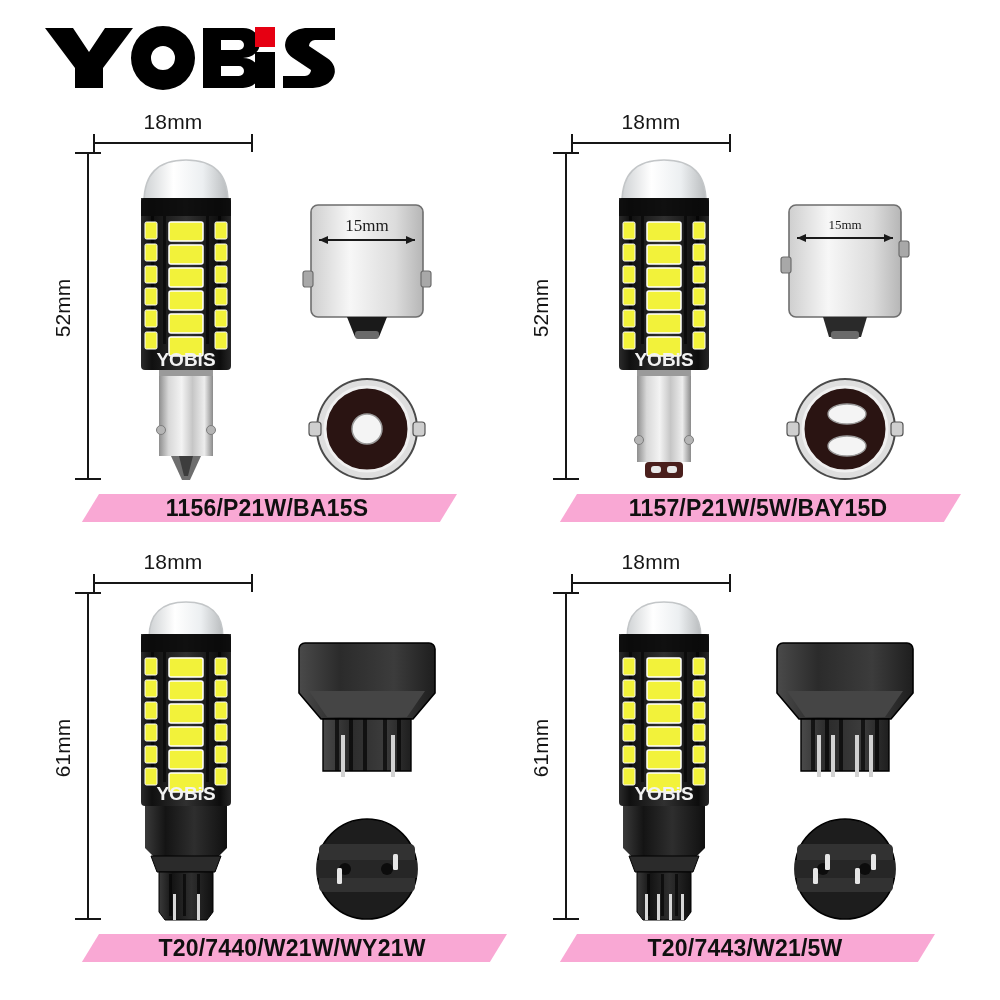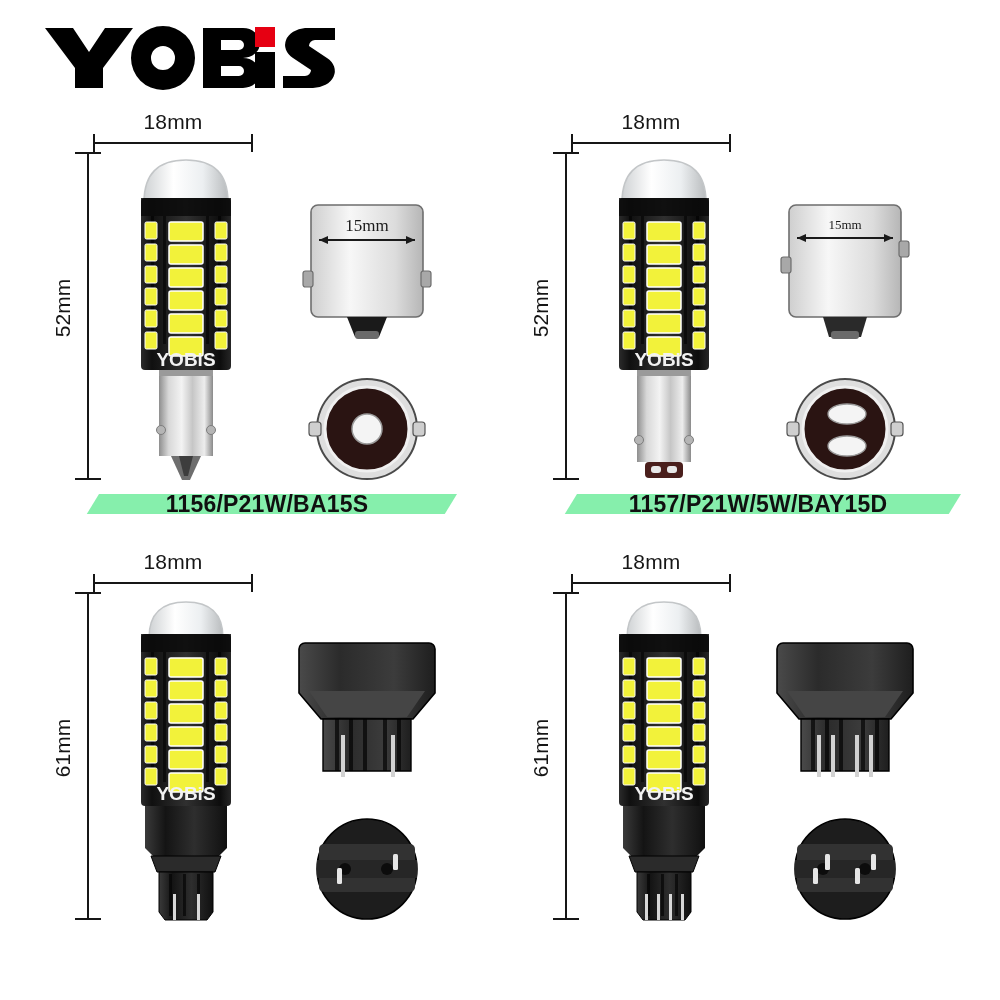--- a/index.html
+++ b/index.html
@@ -48,22 +48,22 @@
   .bulb{position:absolute;left:74px;top:46px;width:150px;height:332px;}
   .bulb svg{display:block;}
 
   
   .inset-side{position:absolute;left:250px;top:87px;width:160px;height:150px;}
   .inset-bot{position:absolute;left:250px;top:262px;width:160px;height:118px;}
   .inset-side svg,.inset-bot svg{display:block;}
 
   
   .banner{
-    position:absolute;left:40px;top:386px;width:380px;height:20px;
-    background:#86efac;
+    position:absolute;left:40px;top:386px;width:380px;height:28px;
+    background:#f9a8d4;
     clip-path:polygon(22px 0,380px 0,358px 36px,0 36px);
     display:flex;align-items:center;justify-content:center;
   }
   .banner .txt{
     font-size:23px;font-weight:bold;color:#101010;letter-spacing:.2px;
     white-space:nowrap;
   }
   .banner.wide{width:406px;clip-path:polygon(22px 0,406px 0,384px 36px,0 36px);text-align:right;}
   .banner.xwide{width:430px;clip-path:polygon(22px 0,430px 0,408px 36px,0 36px);}
 </style>
@@ -436,20 +436,23 @@
           <rect x="30" y="50" width="100" height="18" fill="#262626"></rect>
 
           <circle cx="58" cy="59" r="6" fill="#0c0c0c"></circle>
           <circle cx="100" cy="59" r="6" fill="#0c0c0c"></circle>
 
           <rect x="50" y="58" width="5" height="16" rx="1.5" fill="#e6e6e6"></rect>
           <rect x="106" y="44" width="5" height="16" rx="1.5" fill="#e6e6e6"></rect>
         </svg>
       </div>
 
+      <div class="banner xwide">
+        <span class="txt">T20/7440/W21W/WY21W</span>
+      </div>
     </div>
 
     <div class="panel p3">
 
       <div class="dim-top">
         <div class="lbl">18mm</div>
         <div class="bar"></div>
         <div class="cap capL"></div>
         <div class="cap capR"></div>
       </div>
@@ -541,16 +544,19 @@
           <circle cx="58" cy="59" r="6" fill="#0c0c0c"></circle>
           <circle cx="100" cy="59" r="6" fill="#0c0c0c"></circle>
 
           <rect x="48" y="58" width="5" height="16" rx="1.5" fill="#e6e6e6"></rect>
           <rect x="60" y="44" width="5" height="16" rx="1.5" fill="#e6e6e6"></rect>
           <rect x="90" y="58" width="5" height="16" rx="1.5" fill="#e6e6e6"></rect>
           <rect x="106" y="44" width="5" height="16" rx="1.5" fill="#e6e6e6"></rect>
         </svg>
       </div>
 
+      <div class="banner">
+        <span class="txt">T20/7443/W21/5W</span>
+      </div>
     </div>
 
   </div>
 </div>
 
 </body></html>

